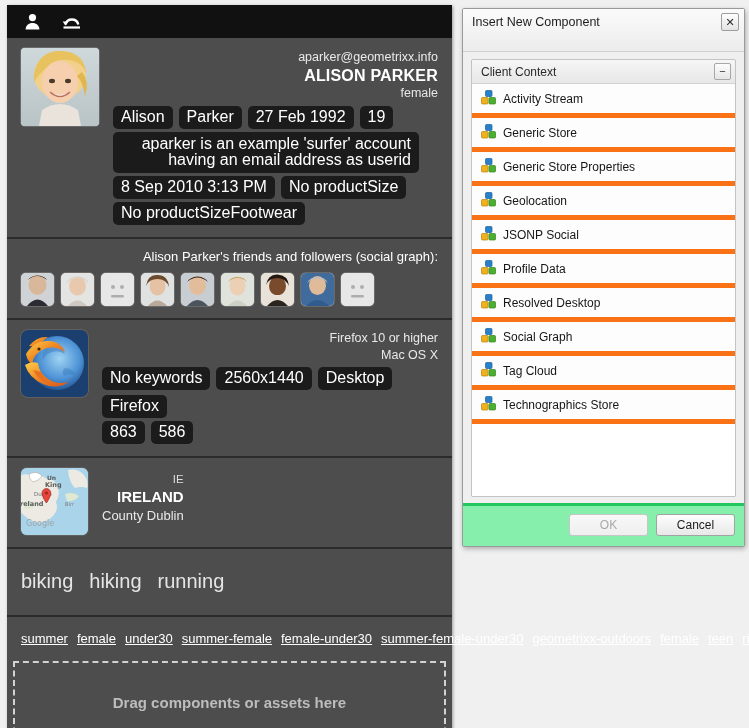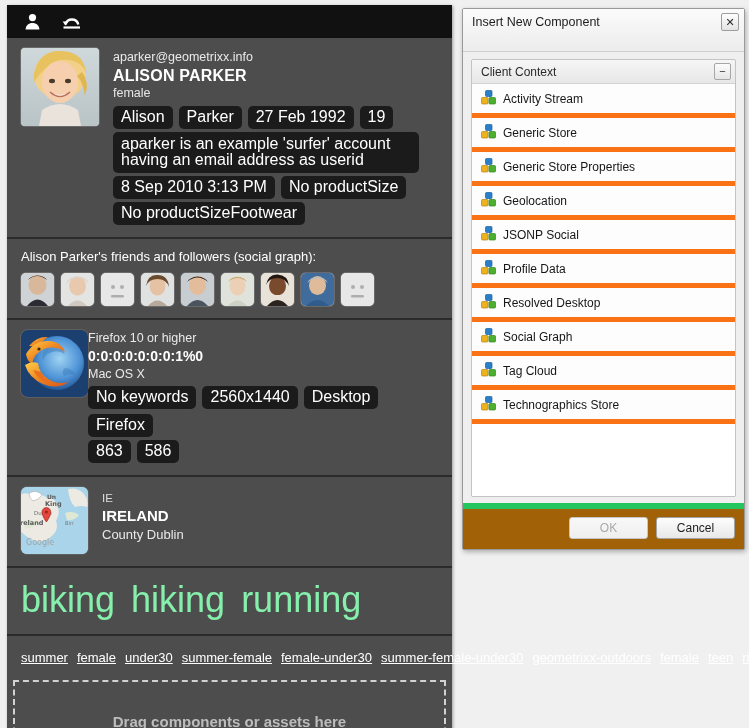--- a/index.html
+++ b/index.html
@@ -35,20 +35,21 @@
     display: flex;
     align-items: center;
     justify-content: center;
     cursor: pointer;
   }
 
   .cc-section {
     border-top: 2px solid #2b2b2b;
     padding: 10px 14px 12px 14px;
     position: relative;
+    text-align: right;
   }
   .cc-section.first { border-top: none; }
 
   
   .profile-row { display: flex; gap: 14px; }
   .avatar-big {
     width: 78px;
     height: 78px;
     border-radius: 4px;
     background: #dcdcdc;
@@ -110,21 +111,21 @@
     height: 33px;
     border-radius: 5px;
     background: #e3e3e3;
     overflow: hidden;
     box-shadow: 0 0 0 1px #6a6a6a;
     cursor: pointer;
     flex: 0 0 auto;
   }
 
   
-  .tech-row { display: flex; }
+  .tech-row { display: flex; gap: 14px; }
   .browser-icon {
     width: 67px;
     height: 67px;
     border-radius: 7px;
     flex: 0 0 auto;
     overflow: hidden;
     box-shadow: 0 0 0 1px #5f5f5f;
   }
   .tech-info { flex: 1 1 auto; min-width: 0; }
   .t-line1 { color: #e9e9e9; font-size: 12.5px; line-height: 17px; }
@@ -150,22 +151,22 @@
 
   
   .tagcloud {
     display: flex;
     flex-wrap: wrap;
     gap: 2px 16px;
     align-items: baseline;
     padding: 4px 0 4px 0;
   }
   .tagcloud a {
-    color: #86efac;
-    font-size: 36px;
+    color: #e5e5e5;
+    font-size: 20px;
     text-decoration: none;
     line-height: 36px;
     cursor: pointer;
   }
 
   
   .segments {
     line-height: 21px;
   }
   .segments a {
@@ -257,26 +258,26 @@
     align-items: center;
     gap: 7px;
     padding-left: 9px;
     border-bottom: 5px solid #f97316;
     cursor: pointer;
     background: #fdfdfd;
   }
   .comp-label { color: #161616; font-size: 12px; }
   #comp-filler { height: 72px; background: #ffffff; }
   #dlg-footer {
-    border-top: 6px solid #22c55e;
+    border-top: 3px solid #22c55e;
     padding: 8px 9px 10px 9px;
     display: flex;
     justify-content: flex-end;
     gap: 8px;
-    background: #a16207;
+    background: #86efac;
   }
   .dlg-btn {
     width: 79px;
     height: 22px;
     border: 1px solid #a2a2a2;
     border-radius: 3px;
     background: linear-gradient(to bottom,#fdfdfd,#e8e8e8);
     font-size: 12px;
     color: #1d1d1d;
     font-family: "Liberation Sans", sans-serif;
@@ -457,21 +458,20 @@
           <path d="M44 38 Q52 39 55 45 Q48 43 43 46 Q40 41 44 38 Z" fill="#3f7fc0" opacity="0.55"></path>
           <path d="M8 16 Q16 6 27 7 Q20 11 18 18 Q14 16 8 16 Z" fill="url(#fffox)"></path>
           <path d="M5 24 Q13 10 29 11 Q40 12 44 22 Q34 15 23 19 Q13 23 11 34 Q6 31 5 24 Z" fill="url(#fffox)"></path>
           <path d="M4 35 Q8 48 22 54 Q36 60 48 52 Q36 55 27 49 Q18 43 17 33 Q10 31 4 35 Z" fill="url(#fffox)"></path>
           <path d="M12 40 Q18 52 32 54 Q24 50 20 42 Z" fill="#e8701f"></path>
           <circle cx="18" cy="19" r="1.6" fill="#3a2a14"></circle>
         </svg>
       </div>
       <div class="tech-info">
         <div class="t-line1">Firefox 10 or higher</div>
-        <div class="t-line2">0:0:0:0:0:0:0:1%0</div>
         <div class="t-line3">Mac OS X</div>
         <div class="pill-row">
           <span class="pill">No keywords</span>
           <span class="pill">2560x1440</span>
           <span class="pill">Desktop</span>
           <span class="pill">Firefox</span>
         </div>
         <div class="pill-row">
           <span class="pill">863</span>
           <span class="pill">586</span>

